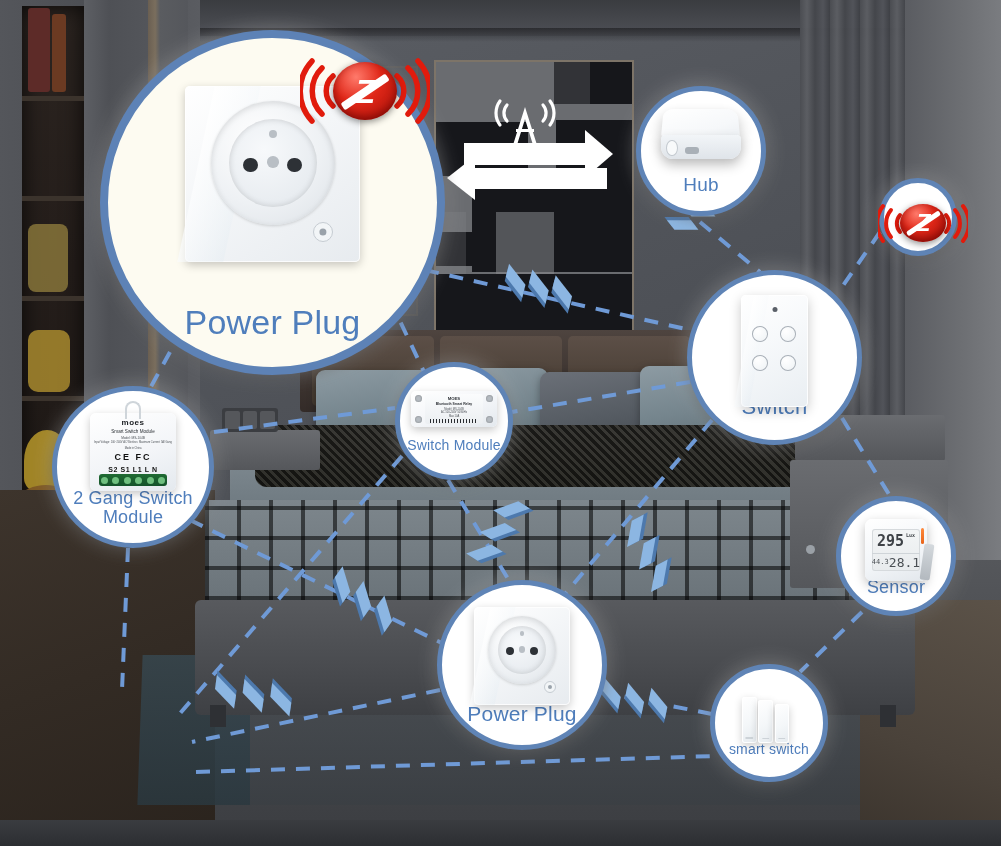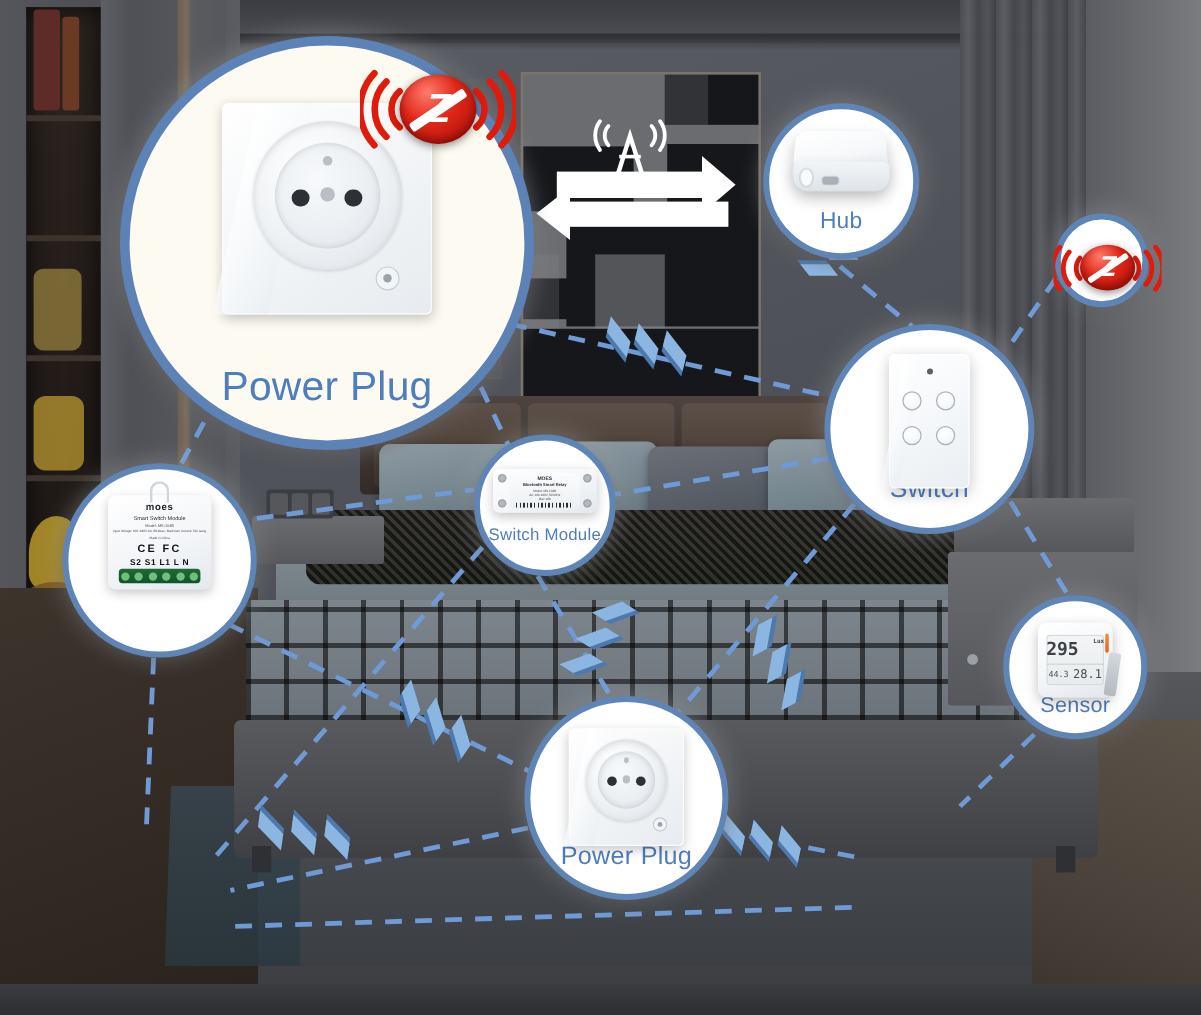--- a/index.html
+++ b/index.html
@@ -335,21 +335,21 @@
     box-shadow: 0 4px 11px rgba(0,0,0,.25);
   }
   .sensor-screen{
     position:absolute; left:11%; top:16%; width:78%; height:68%;
     background: linear-gradient(180deg,#f3f5f6,#e8ebed);
     border-radius:3px;
     box-shadow: inset 0 0 0 1px #d6dadd;
     display:flex; flex-direction:column;
   }
   .ss-main{
-    flex:1.35; display:flex; align-items:center; justify-content:space-between; gap:2px;
+    flex:1.35; display:flex; align-items:center; justify-content:center; gap:2px;
     font-family:"DejaVu Sans Mono", monospace; color:#3e4247; font-weight:700;
   }
   .ss-sub{
     flex:1; display:flex; align-items:center; justify-content:space-around;
     border-top:1px solid #cfd4d8;
     font-family:"DejaVu Sans Mono", monospace; color:#4a4f54;
   }
   .sensor-stand{
     position:absolute; right:-8%; top:40%; width:16%; height:58%;
     background: linear-gradient(180deg,#d4d9dd,#b3b9bf);
@@ -702,20 +702,21 @@
         <div class="mod-terminals">
           <i></i>
             <i></i>
             <i></i>
             <i></i>
             <i></i>
             <i></i>
         </div>
       </div>
     </div>
+    <div class="node-label" style="font-size:18px;margin-bottom:16px;width:150px;">2 Gang Switch Module</div>
   </div>
 
   <div class="node" style="left:395px;top:362px;width:118px;height:118px;">
     <div class="node-art" style="align-items:flex-start;padding-top:24px;">
       <div class="module-body" style="width:86px;height:36px;border-radius:5px;">
         <div class="mod-screw" style="left:4px;top:4px;"></div>
         <div class="mod-screw" style="right:4px;top:4px;"></div>
         <div class="mod-screw" style="left:4px;bottom:4px;"></div>
         <div class="mod-screw" style="right:4px;bottom:4px;"></div>
         <div style="position:absolute;left:14px;top:3px;right:14px;bottom:3px;background:linear-gradient(180deg,#fbfcfd,#eceff2);border-radius:3px;">
@@ -736,21 +737,21 @@
       <div class="sensor-body" style="width:62px;height:62px;">
         <div class="sensor-strip"></div>
         <div class="sensor-stand"></div>
         <div class="sensor-screen">
           <div class="ss-main">
             <span style="font-size:15px;">295</span>
             <span style="font-size:5px;align-self:flex-start;margin-top:3px;">Lux</span>
           </div>
           <div class="ss-sub">
             <span style="font-size:7px;">44.3</span>
-            <span style="font-size:10px;">28.1</span>
+            <span style="font-size:13px;">28.1</span>
           </div>
         </div>
       </div>
     </div>
     <div class="node-label" style="font-size:18px;margin-bottom:14px;margin-top:28px;">Sensor</div>
   </div>
 
   <div class="node" style="left:437px;top:580px;width:170px;height:170px;">
     <div class="node-art" style="align-items:flex-start;padding-top:22px;">
       <div class="plug-face" style="width:96px;height:98px;">
@@ -761,15 +762,31 @@
             <div class="plug-pin" style="left:44%;top:42%;width:13%;height:13%;"></div>
             <div class="plug-pin" style="left:46%;top:11%;width:9%;height:9%;"></div>
           </div>
         </div>
         <div class="plug-led" style="left:73%;top:76%;width:12px;height:12px;"></div>
       </div>
     </div>
     <div class="node-label" style="font-size:21px;margin-bottom:20px;">Power Plug</div>
   </div>
 
+  <div class="node" style="left:710px;top:664px;width:118px;height:118px;">
+    <div class="node-art" style="padding:18px 26px 30px 26px;">
+      <div class="smartsw-wrap">
+        <div class="ssw" style="left:2%;width:26%;height:78%;">
+          <div class="ssw-led"></div>
+        </div>
+        <div class="ssw" style="left:31%;width:26%;height:72%;">
+          <div class="ssw-led"></div>
+        </div>
+        <div class="ssw" style="left:60%;width:26%;height:66%;">
+          <div class="ssw-led"></div>
+        </div>
+      </div>
+    </div>
+    <div class="node-label" style="font-size:14px;margin-bottom:20px;">smart switch</div>
+  </div>
 
 
 </div>
 
 </body></html>

